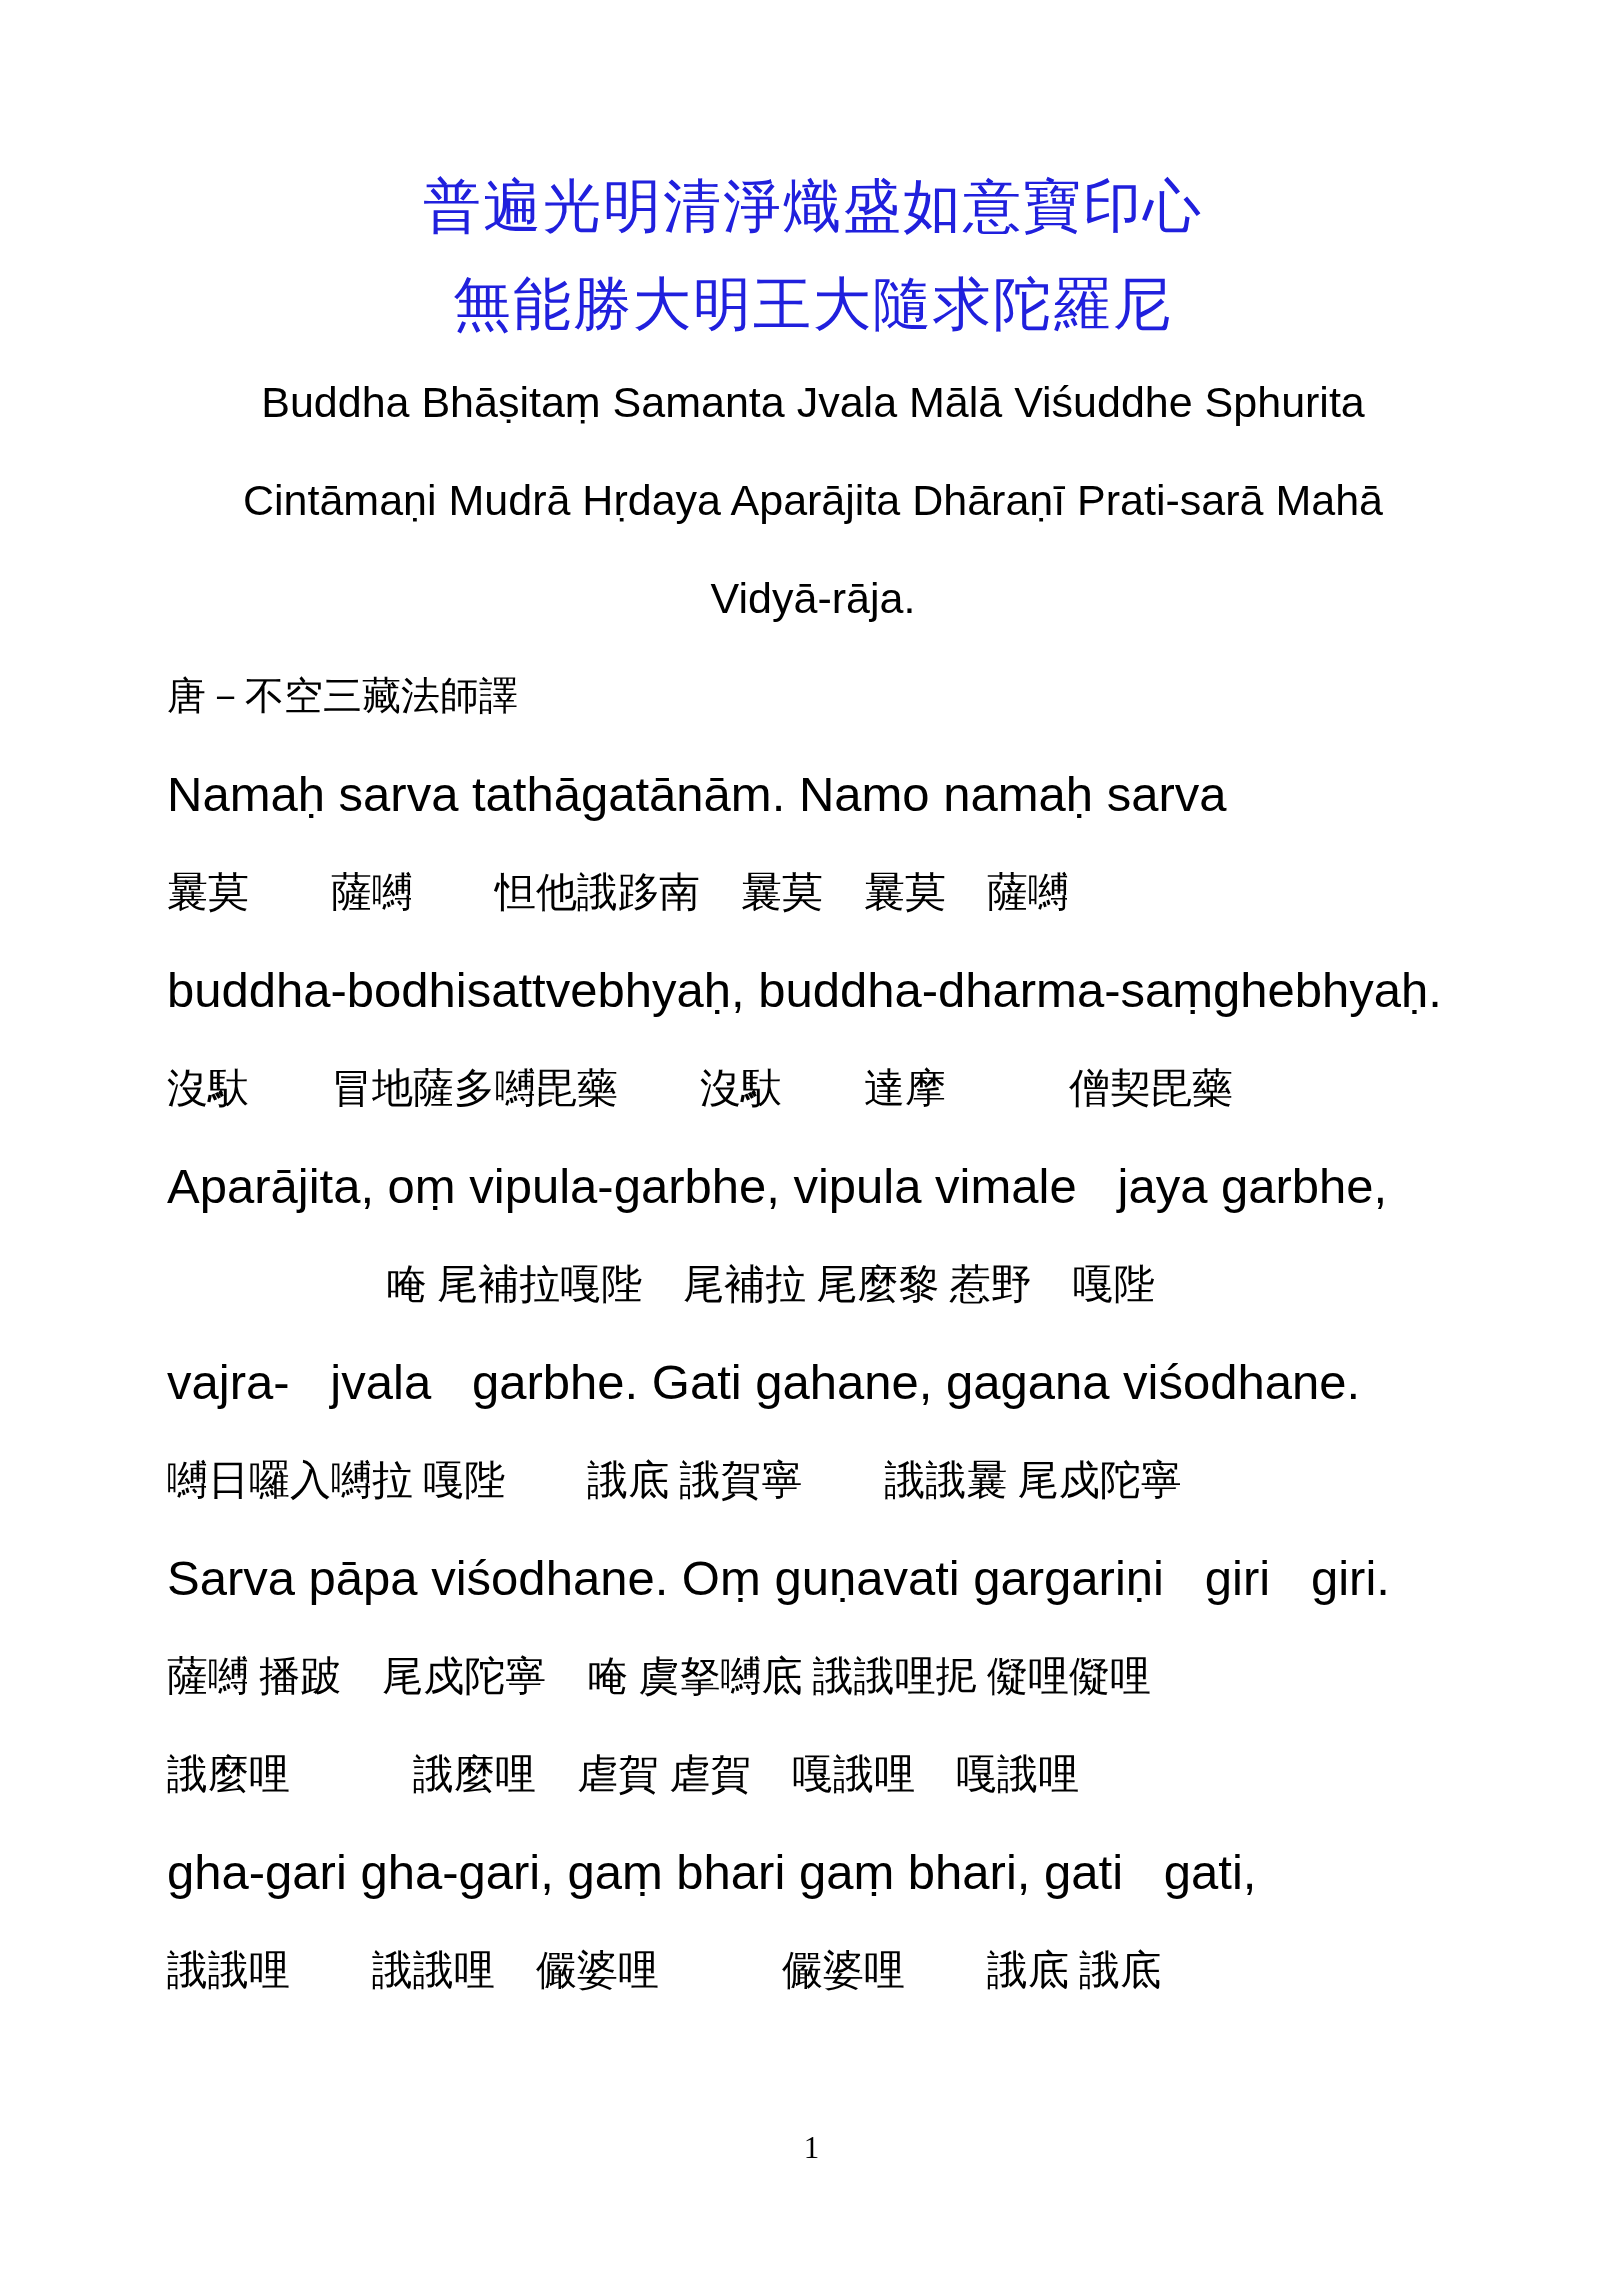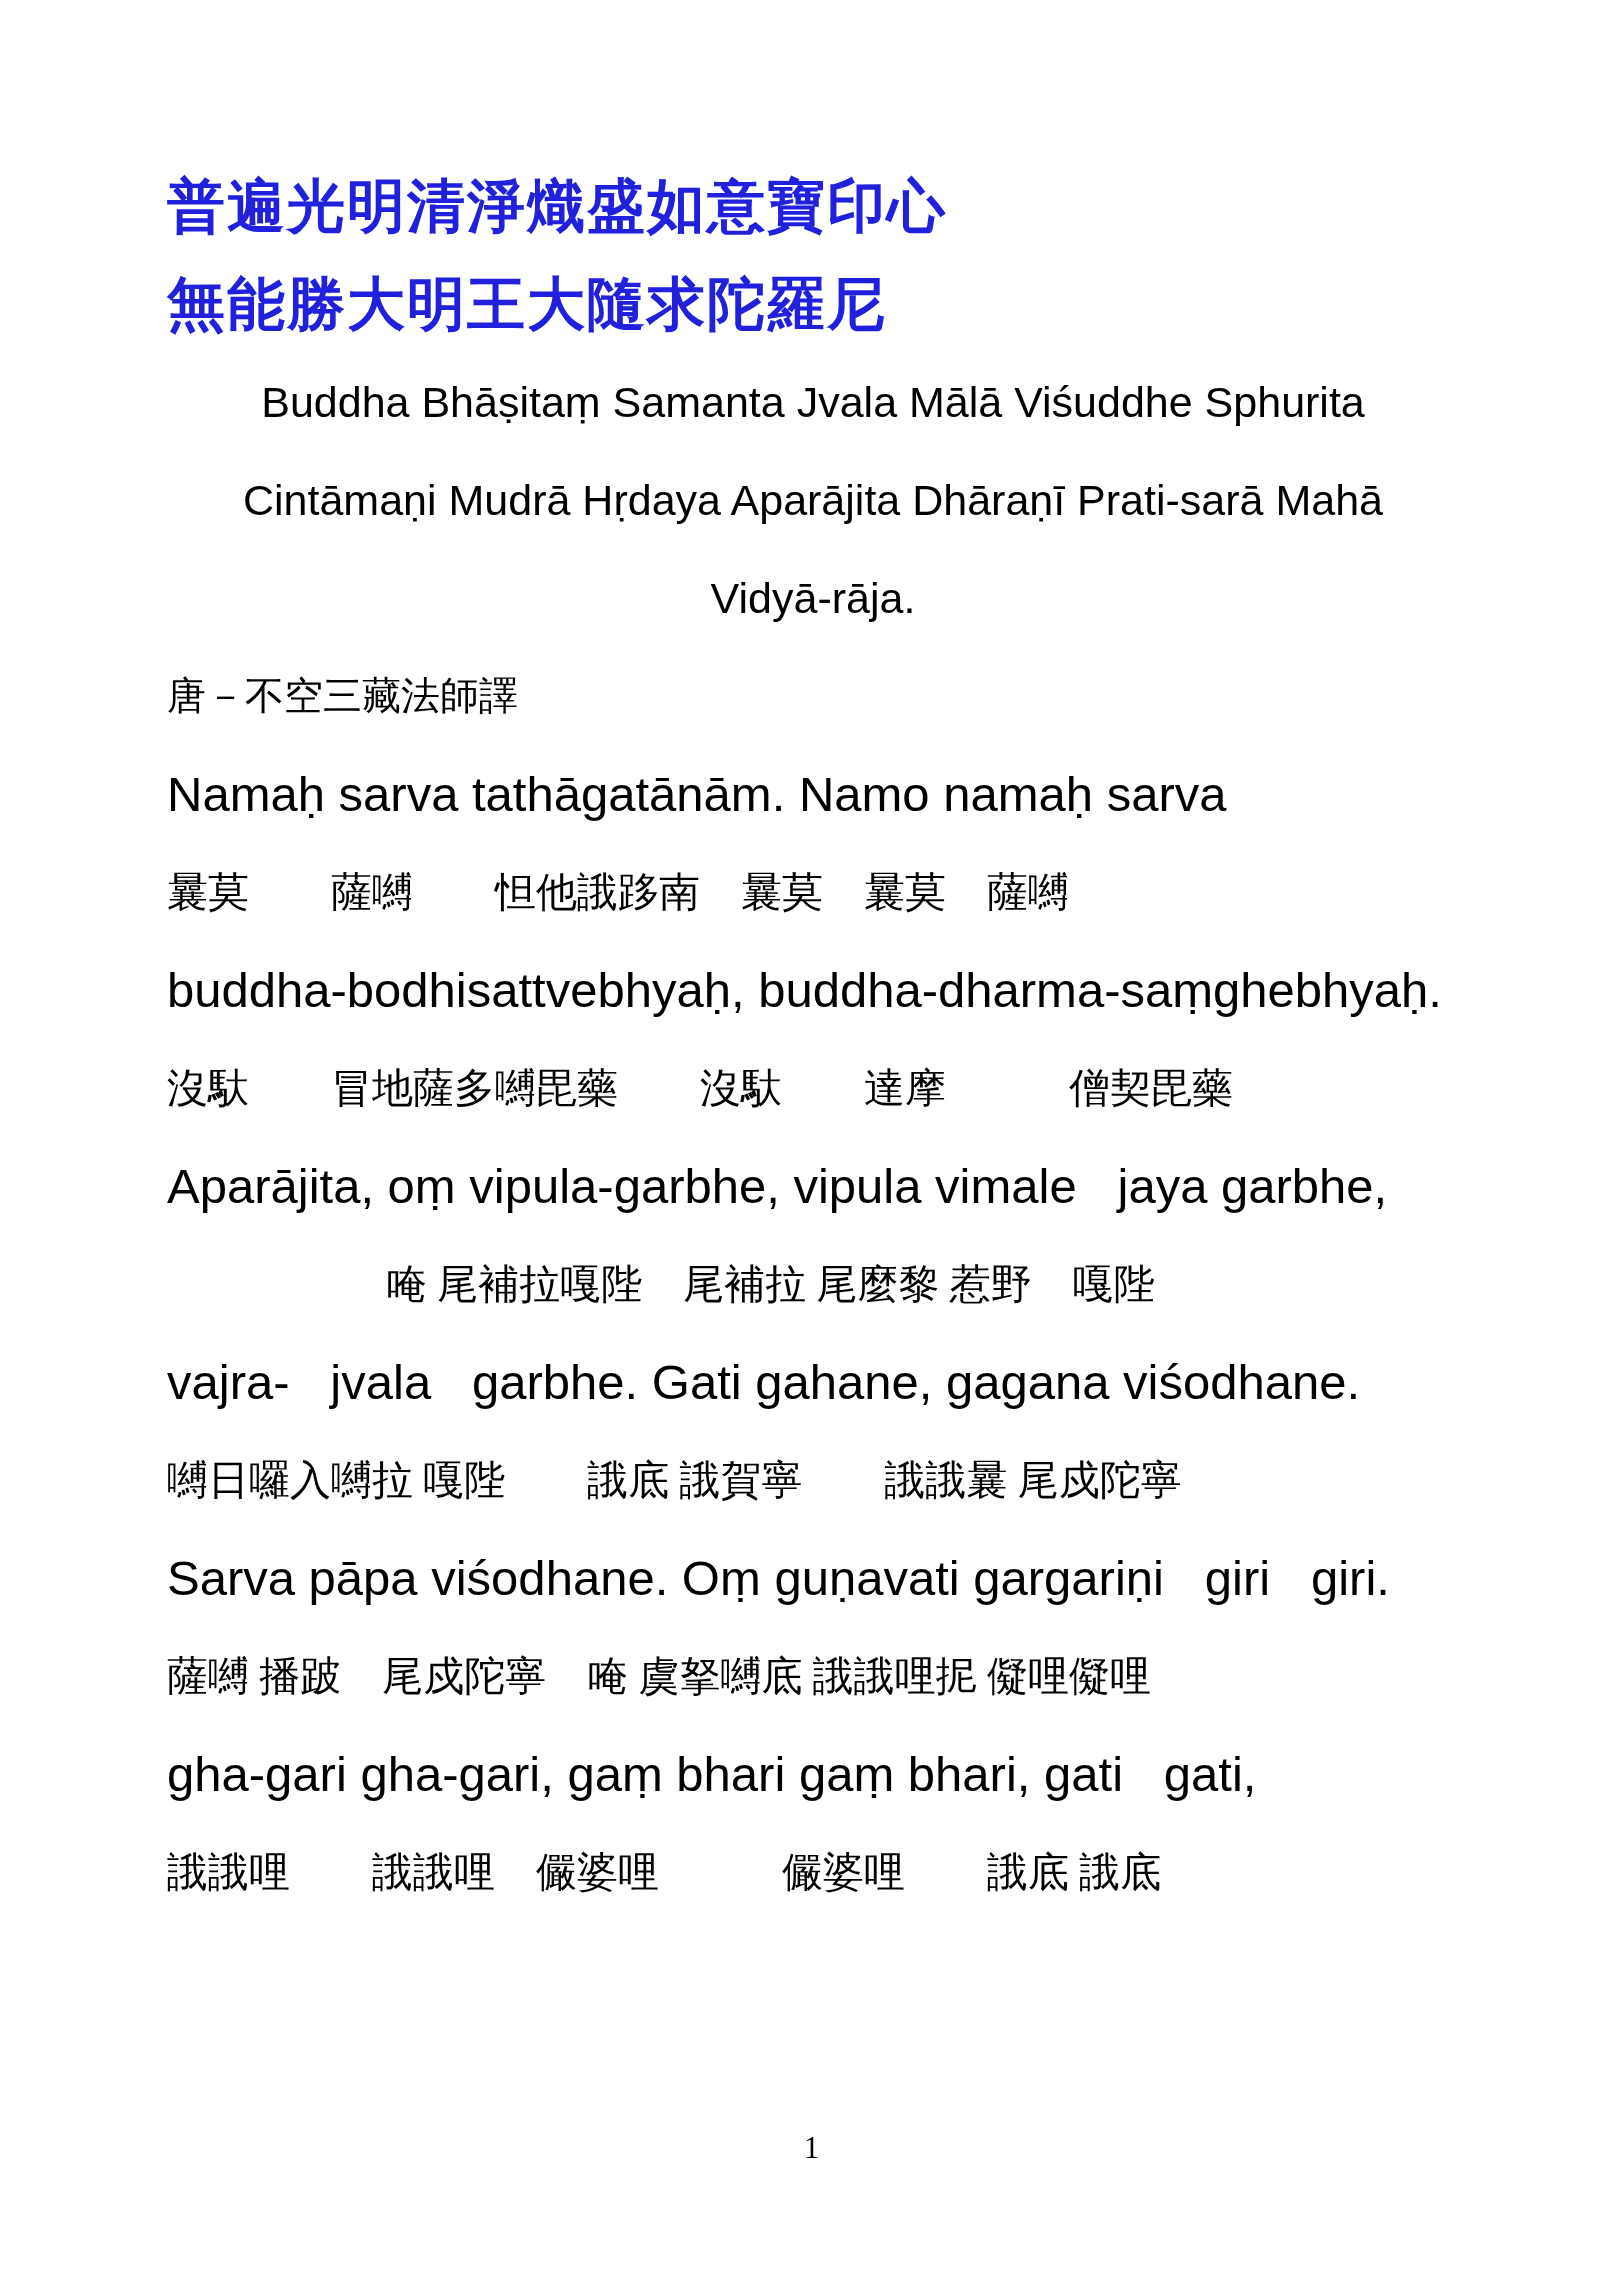--- a/index.html
+++ b/index.html
@@ -16,24 +16,24 @@
     padding: 157px 164px 0 167px;
     overflow: hidden;
   }
   .line {
     height: 98px;
     line-height: 98px;
     white-space: pre-wrap;
     color: #000000;
   }
   .title-cn {
-    text-align: left;
+    text-align: center;
     font-family: "Liberation Sans", "DejaVu Sans", sans-serif;
     font-size: 58px;
-    font-weight: bold;
+    font-weight: normal;
     letter-spacing: 2px;
   }
   .subtitle {
     text-align: center;
     font-family: "Liberation Sans", "DejaVu Sans", sans-serif;
     font-size: 43px;
   }
   .translator {
     font-family: "Liberation Serif", "DejaVu Serif", serif;
     font-size: 39px;
@@ -79,19 +79,20 @@
   <div class="line roman">Namaḥ sarva tathāgatānām. Namo namaḥ sarva</div>
   <div class="line cjk">曩莫　　薩嚩　　怛他誐跢南　曩莫　曩莫　薩嚩</div>
   <div class="line roman">buddha-bodhisattvebhyaḥ, buddha-dharma-saṃghebhyaḥ.</div>
   <div class="line cjk">沒馱　　冒地薩多嚩毘藥　　沒馱　　達摩　　　僧契毘藥</div>
   <div class="line roman">Aparājita, oṃ vipula-garbhe, vipula vimale   jaya garbhe,</div>
   <div class="line cjk indent">唵 尾補拉嘎陛　尾補拉 尾麼黎 惹野　嘎陛</div>
   <div class="line roman">vajra-   jvala   garbhe. Gati gahane, gagana viśodhane.</div>
   <div class="line cjk">嚩日囉入嚩拉 嘎陛　　誐底 誐賀寧　　誐誐曩 尾戍陀寧</div>
   <div class="line roman">Sarva pāpa viśodhane. Oṃ guṇavati gargariṇi   giri   giri.</div>
   <div class="line cjk">薩嚩 播跛　尾戍陀寧　唵 虞拏嚩底 誐誐哩抳 儗哩儗哩</div>
+  <div class="line cjk">誐麼哩　　　誐麼哩　虐賀 虐賀　嘎誐哩　嘎誐哩</div>
   <div class="line roman">gha-gari gha-gari, gaṃ bhari gaṃ bhari, gati   gati,</div>
   <div class="line cjk">誐誐哩　　誐誐哩　儼婆哩　　　儼婆哩　　誐底 誐底</div>
 
   <div class="page-number">1</div>
 
 </div>
 
 
 </body></html>

